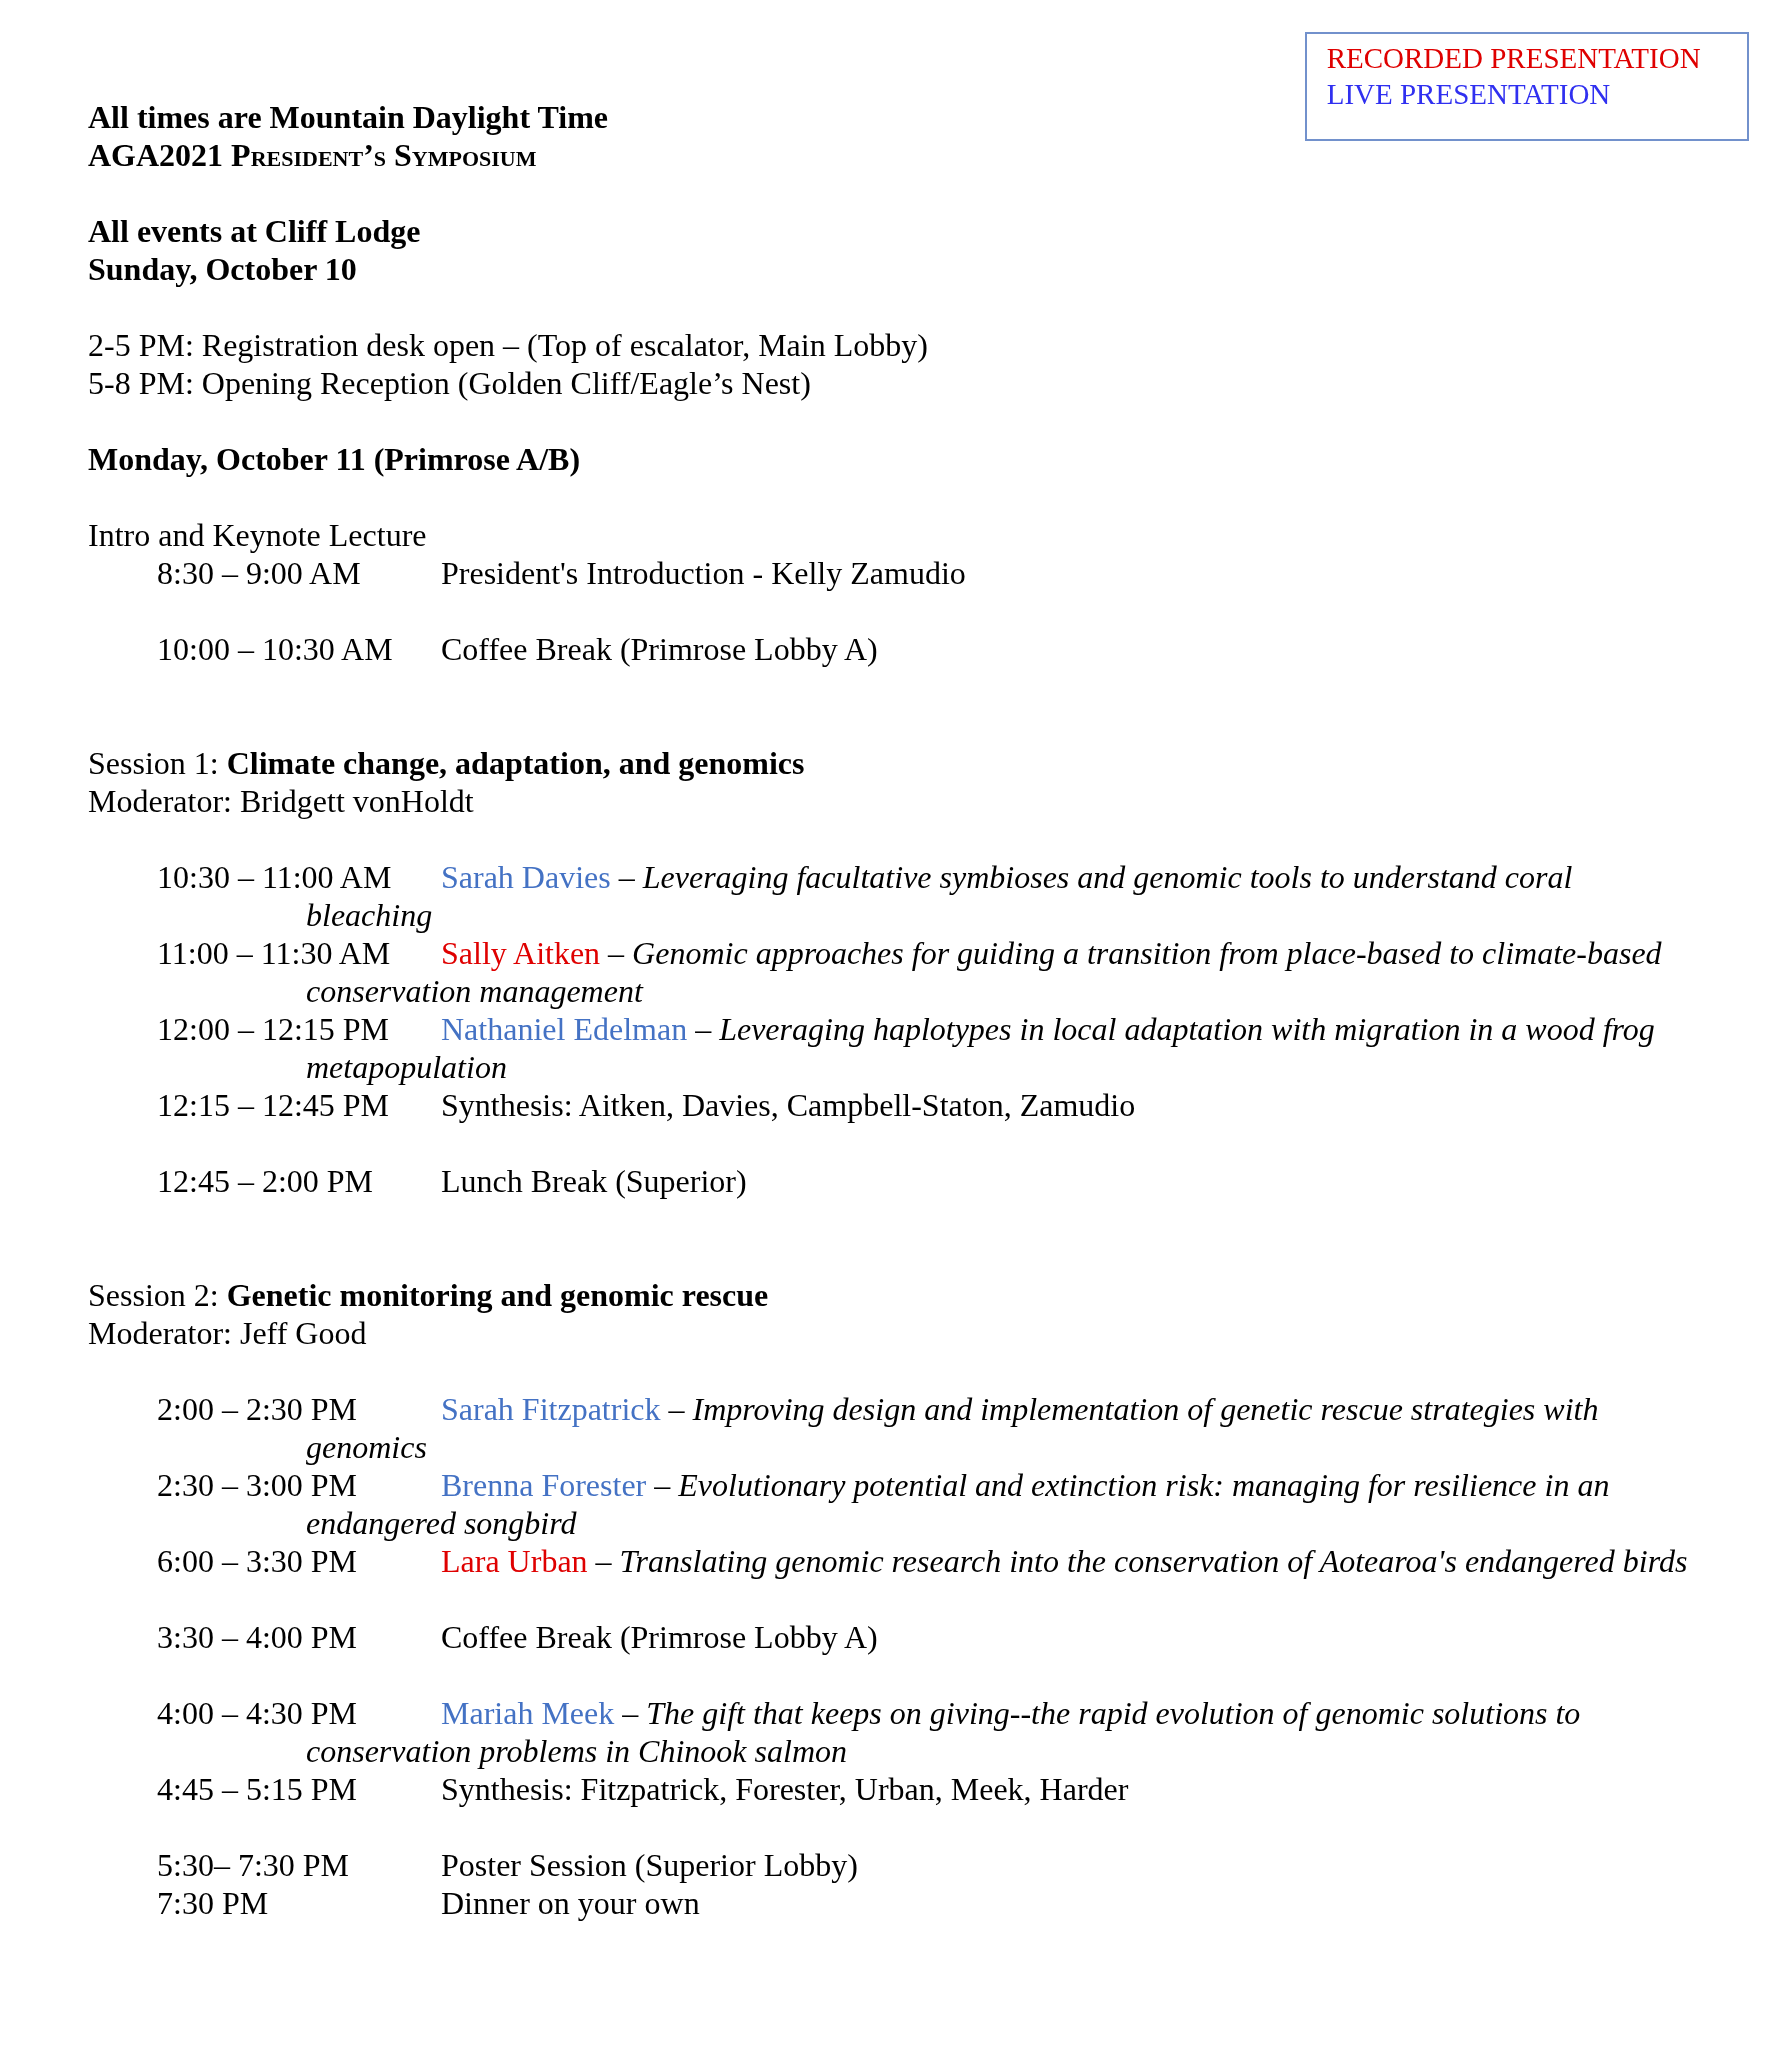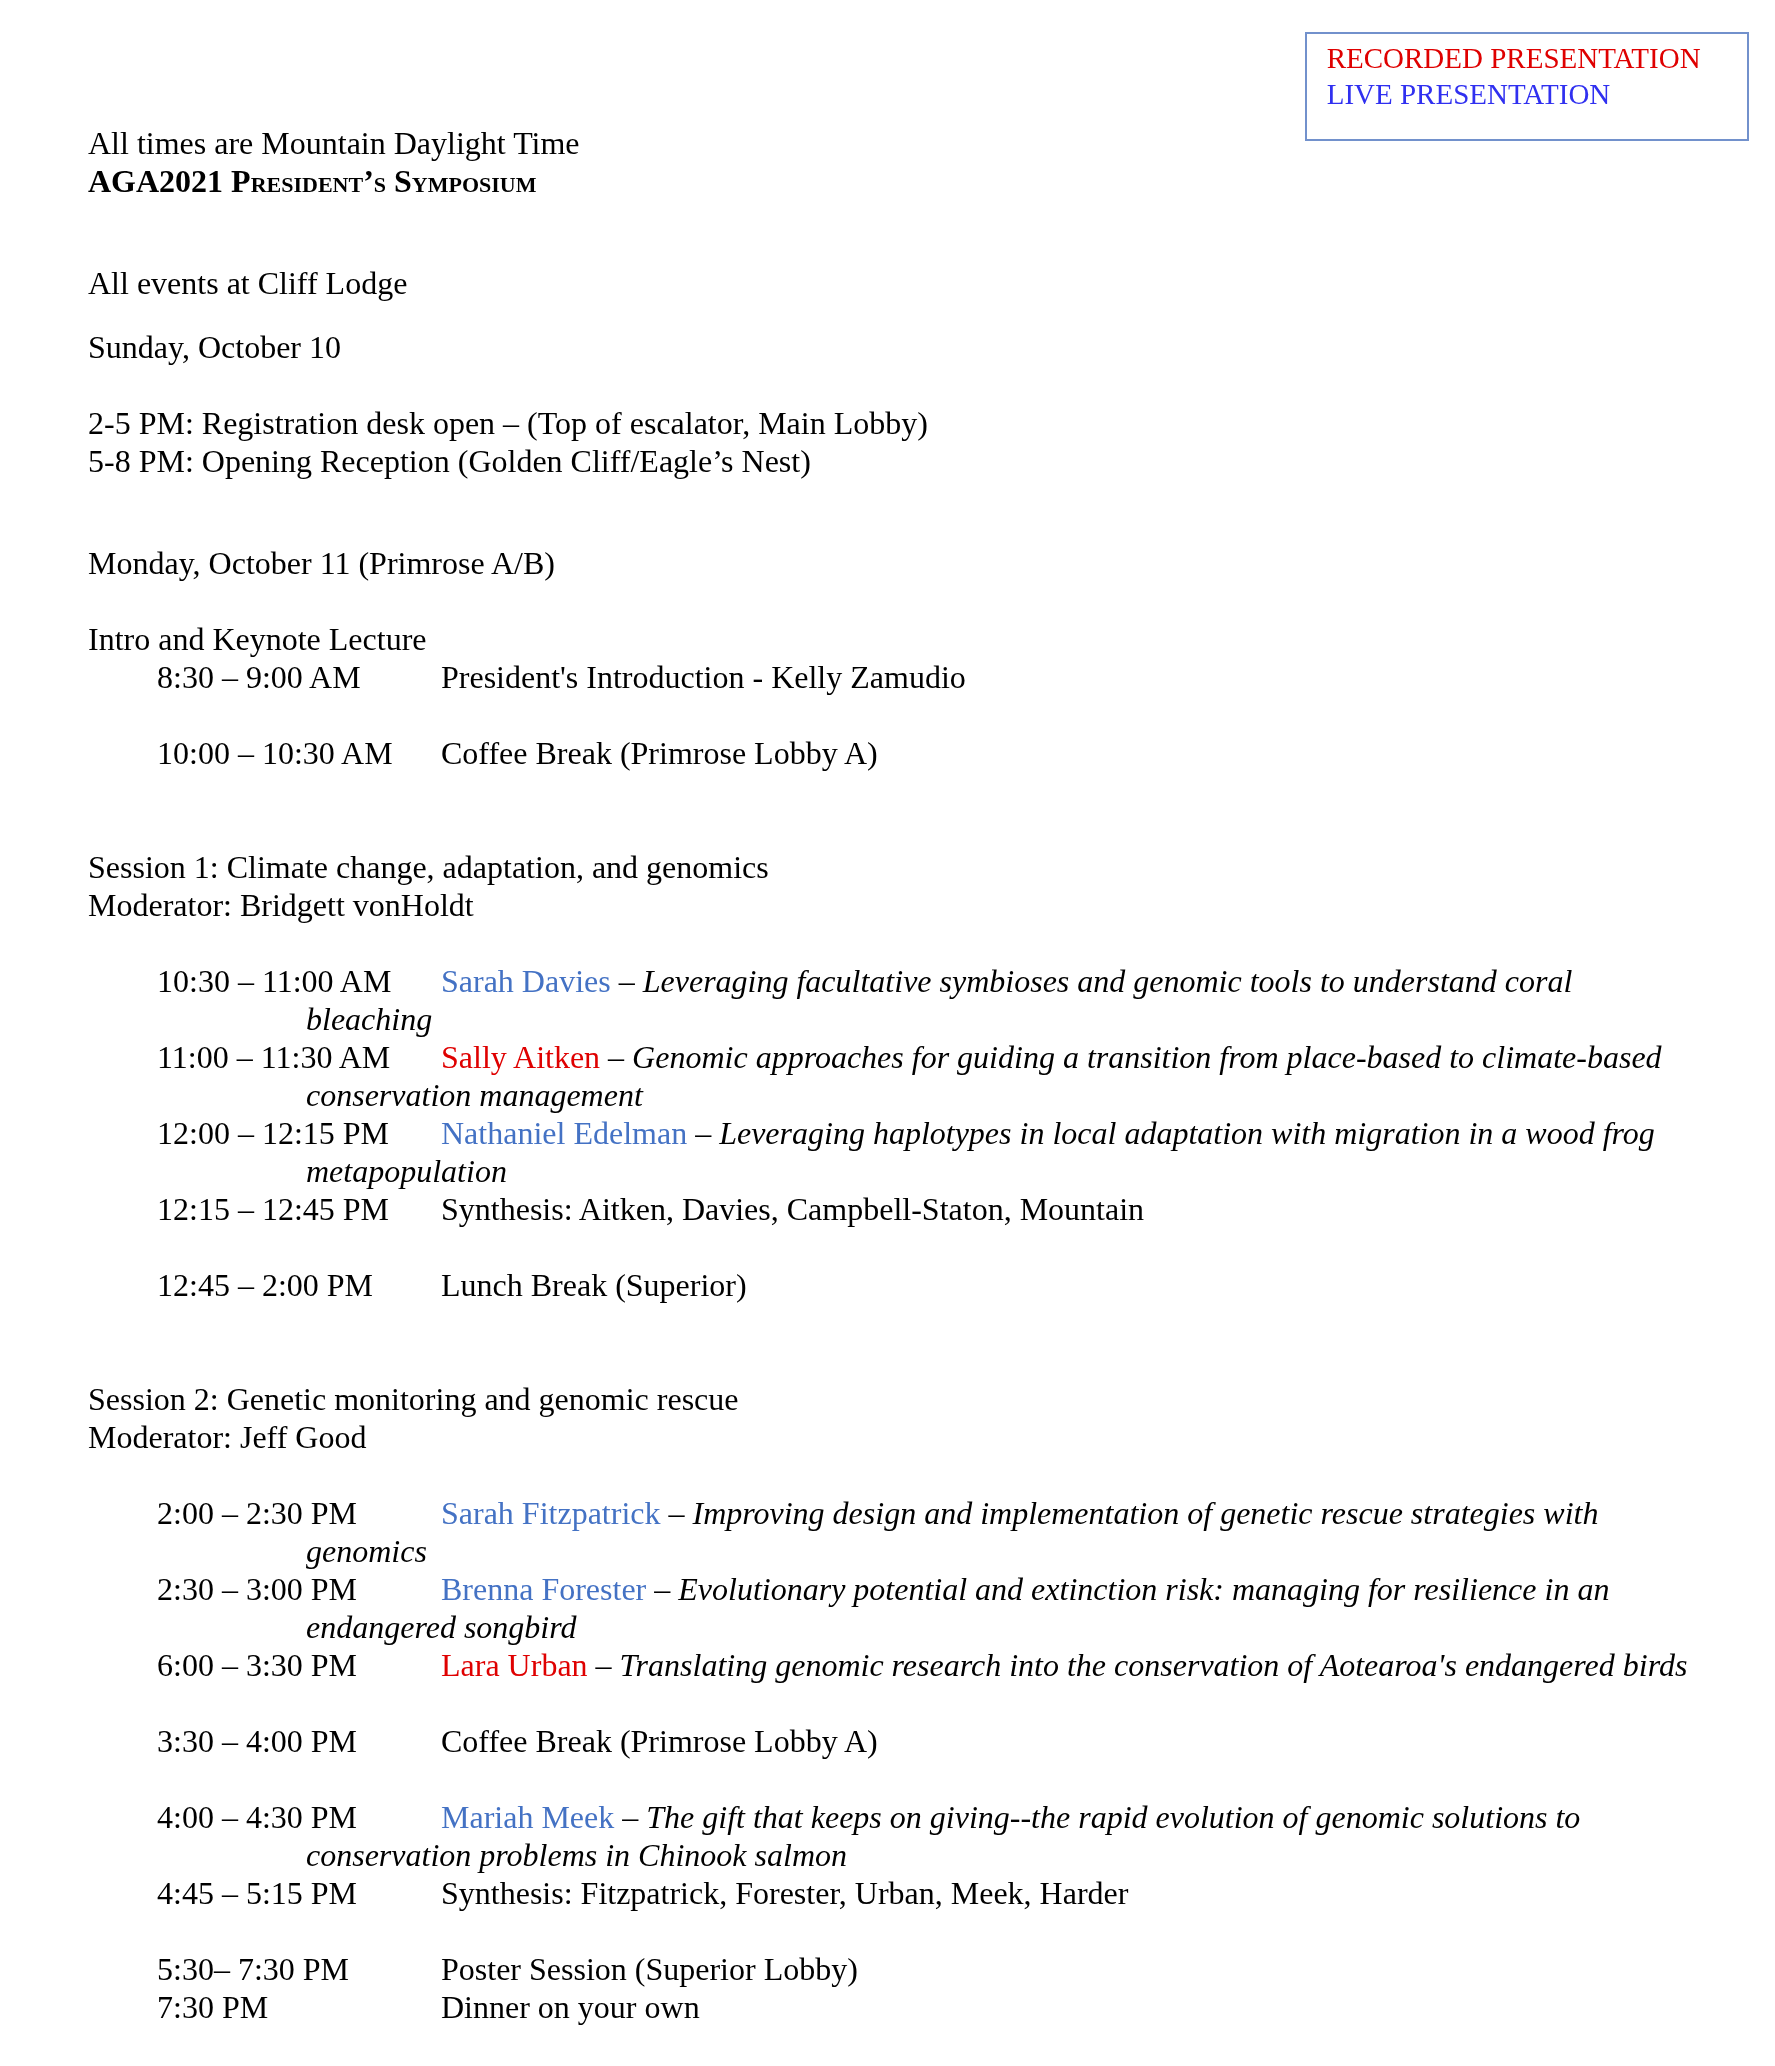--- a/index.html
+++ b/index.html
@@ -11,21 +11,21 @@
     background: #ffffff;
     color: #000000;
     font-family: "Liberation Serif", "DejaVu Serif", serif;
     font-size: 32px;
     line-height: 38px;
     padding: 98px 67px 0 88px;
     position: relative;
   }
   .doc-line { margin: 0; white-space: nowrap; }
   .blank-line { height: 38px; }
-  .bold { font-weight: normal; margin-top: 26px; }
+  .bold { font-weight: bold; }
   .title-line {
     text-align: left;
     font-weight: bold;
     font-variant: small-caps;
   }
   p.item { margin: 0; padding-left: 218px; text-indent: -162px; }
   p.item .time {
     display: inline-block;
     width: 284px;
     text-indent: 0;
@@ -75,21 +75,21 @@
     <div class="blank-line"></div>
     <p class="doc-line item"><span class="time">10:00 – 10:30 AM</span><span class="content"><span>Coffee Break (Primrose Lobby A)</span></span></p>
     <div class="blank-line"></div>
     <div class="blank-line"></div>
     <p class="doc-line"><span>Session 1: </span><span class="bold">Climate change, adaptation, and genomics</span></p>
     <p class="doc-line">Moderator: Bridgett vonHoldt</p>
     <div class="blank-line"></div>
     <p class="doc-line item"><span class="time">10:30 – 11:00 AM</span><span class="content"><span class="speaker live">Sarah Davies</span><span> – </span><span class="talk-title">Leveraging facultative symbioses and genomic tools to understand coral</span><br><span class="talk-title">bleaching</span></span></p>
     <p class="doc-line item"><span class="time">11:00 – 11:30 AM</span><span class="content"><span class="speaker recorded">Sally Aitken</span><span> – </span><span class="talk-title">Genomic approaches for guiding a transition from place-based to climate-based</span><br><span class="talk-title">conservation management</span></span></p>
     <p class="doc-line item"><span class="time">12:00 – 12:15 PM</span><span class="content"><span class="speaker live">Nathaniel Edelman</span><span> – </span><span class="talk-title">Leveraging haplotypes in local adaptation with migration in a wood frog</span><br><span class="talk-title">metapopulation</span></span></p>
-    <p class="doc-line item"><span class="time">12:15 – 12:45 PM</span><span class="content"><span>Synthesis: Aitken, Davies, Campbell-Staton, Mountain</span></span></p>
+    <p class="doc-line item"><span class="time">12:15 – 12:45 PM</span><span class="content"><span>Synthesis: Aitken, Davies, Campbell-Staton, Zamudio</span></span></p>
     <div class="blank-line"></div>
     <p class="doc-line item"><span class="time">12:45 – 2:00 PM</span><span class="content"><span>Lunch Break (Superior)</span></span></p>
     <div class="blank-line"></div>
     <div class="blank-line"></div>
     <p class="doc-line"><span>Session 2: </span><span class="bold">Genetic monitoring and genomic rescue</span></p>
     <p class="doc-line">Moderator: Jeff Good</p>
     <div class="blank-line"></div>
     <p class="doc-line item"><span class="time">2:00 – 2:30 PM</span><span class="content"><span class="speaker live">Sarah Fitzpatrick</span><span> – </span><span class="talk-title">Improving design and implementation of genetic rescue strategies with</span><br><span class="talk-title">genomics</span></span></p>
     <p class="doc-line item"><span class="time">2:30 – 3:00 PM</span><span class="content"><span class="speaker live">Brenna Forester</span><span> – </span><span class="talk-title">Evolutionary potential and extinction risk: managing for resilience in an</span><br><span class="talk-title">endangered songbird</span></span></p>
     <p class="doc-line item"><span class="time">6:00 – 3:30 PM</span><span class="content"><span class="speaker recorded">Lara Urban</span><span> – </span><span class="talk-title">Translating genomic research into the conservation of Aotearoa's endangered birds</span></span></p>

